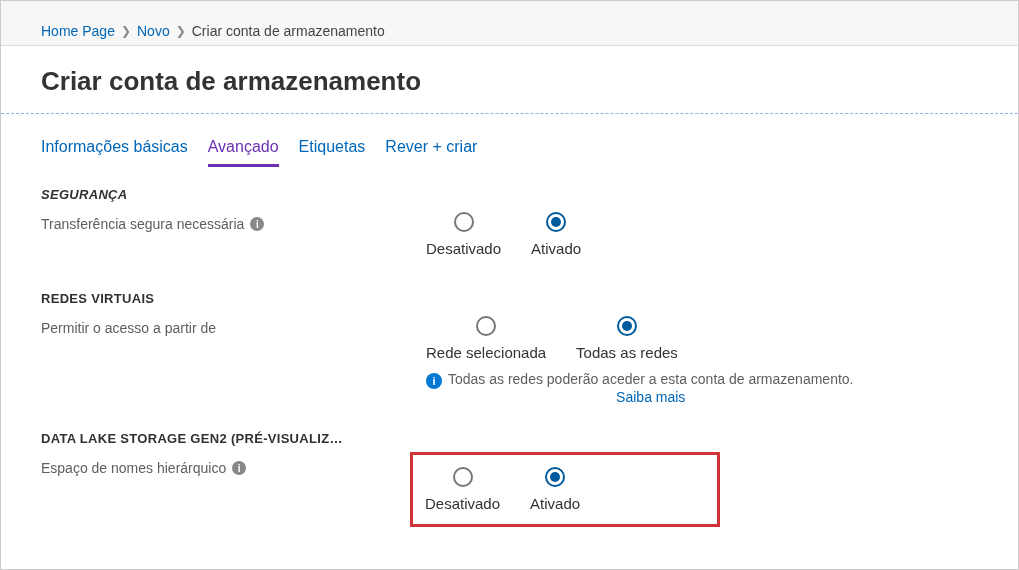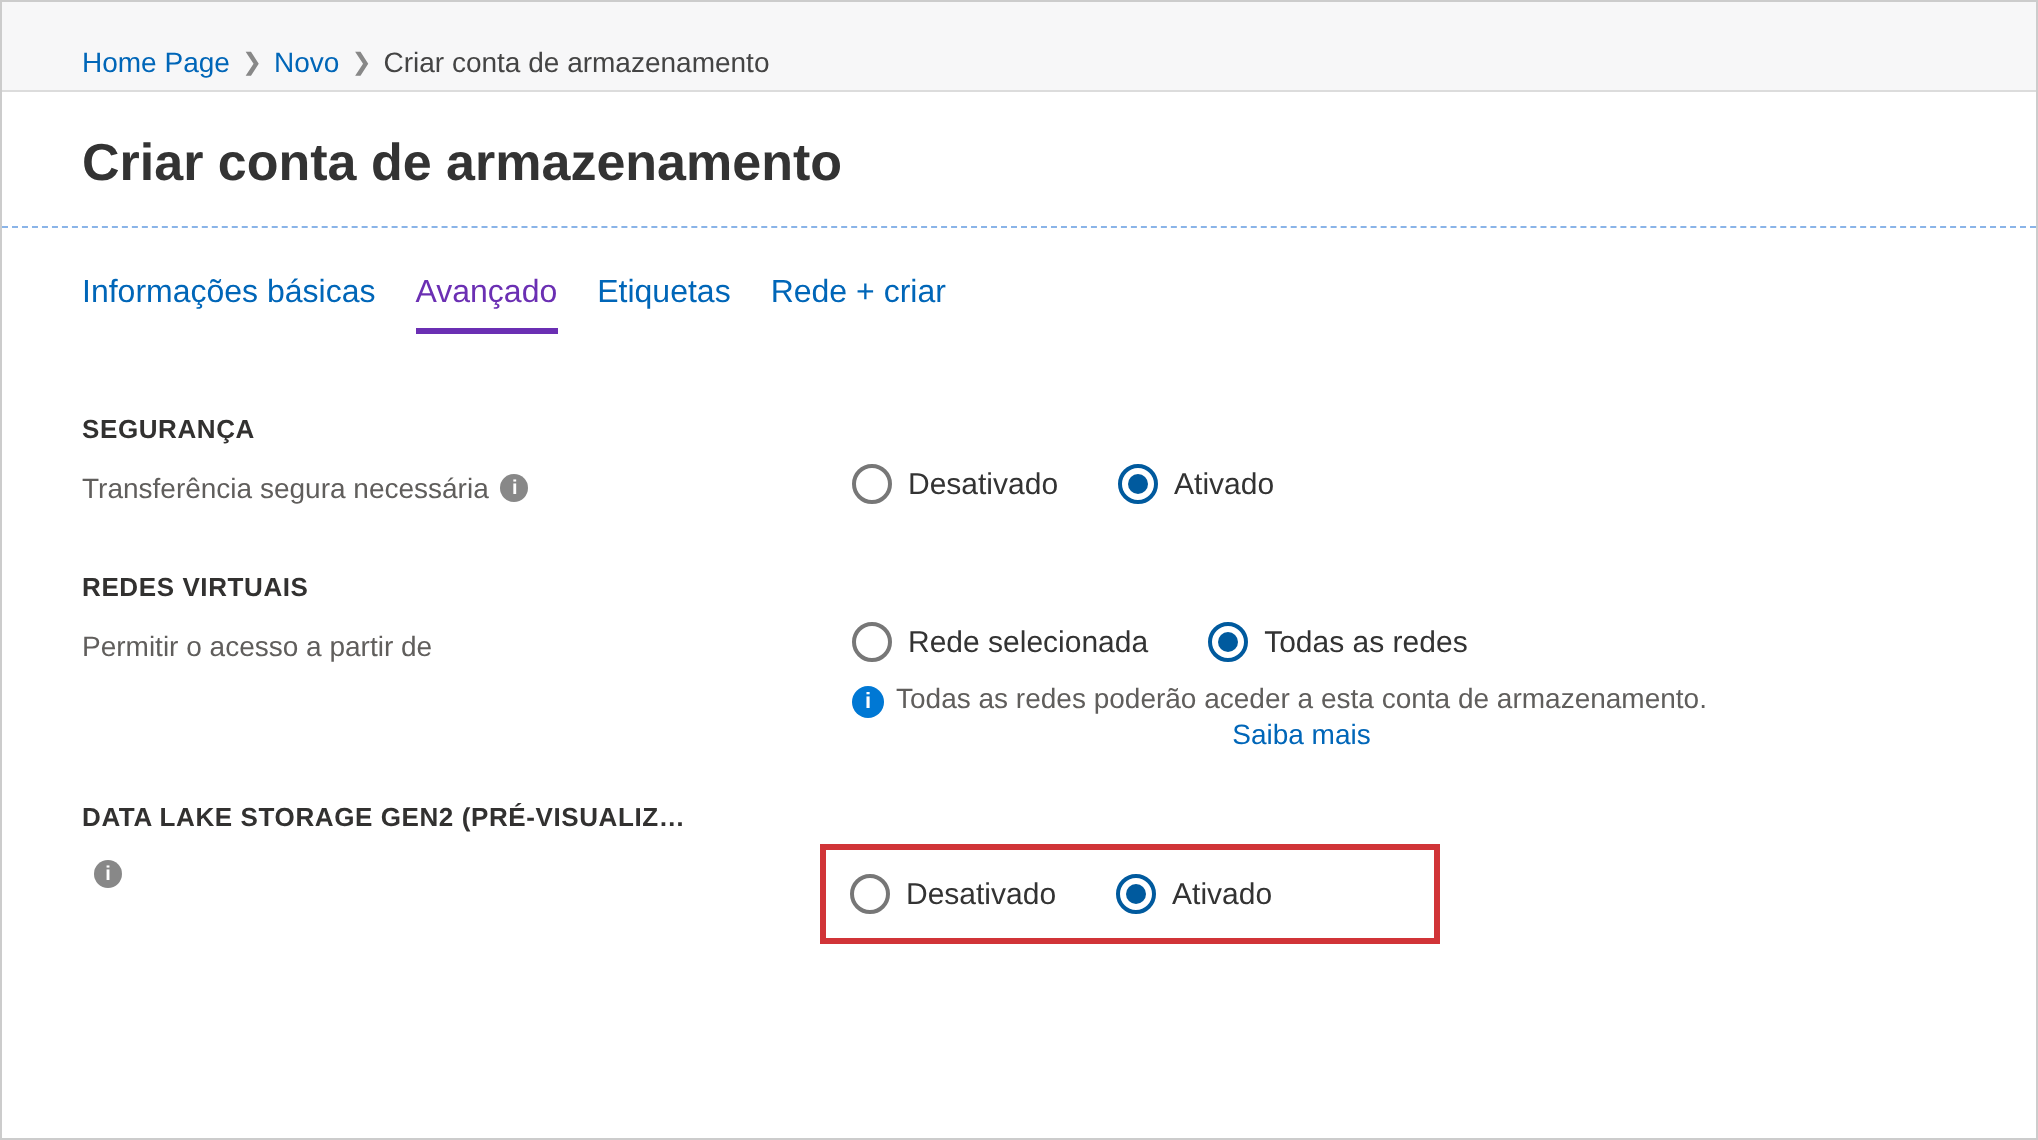--- a/index.html
+++ b/index.html
@@ -50,21 +50,21 @@
   }
   .content { padding: 20px 40px; }
   .section-heading {
     font-size: 13px;
     font-weight: 700;
     color: #323130;
     letter-spacing: 0.3px;
     margin-bottom: 10px;
     margin-top: 18px;
   }
-  .section-heading:first-child { margin-top: 20px; }
+  .section-heading:first-child { margin-top: 0; font-style: italic; }
   .truncated { white-space: nowrap; overflow: hidden; text-overflow: ellipsis; max-width: 360px; }
   .row {
     display: flex;
     align-items: flex-start;
     margin-bottom: 6px;
     text-align: center;
   }
   .row-label {
     width: 385px;
     color: #605e5c;
@@ -84,21 +84,21 @@
     color: #fff;
     font-size: 10px;
     font-weight: 700;
     margin-left: 6px;
     cursor: pointer;
   }
   .row-control { flex: 1; }
   .radio-group { display: flex; gap: 30px; align-items: center; }
   .radio {
     display: flex; align-items: center; gap: 8px; cursor: pointer;
-    font-size: 15px; color: #333;
+    font-size: 15px; color: #333; flex-direction: column;
   }
   .radio-outer {
     width: 20px; height: 20px; border-radius: 50%;
     border: 2px solid #777; display: flex; align-items: center; justify-content: center;
   }
   .radio.selected .radio-outer { border-color: #005a9e; }
   .radio-inner {
     width: 10px; height: 10px; border-radius: 50%; background: transparent;
   }
   .radio.selected .radio-inner { background: #005a9e; }
@@ -130,21 +130,21 @@
   <span class="sep">❯</span>
   <span class="current">Criar conta de armazenamento</span>
 </div>
 
 <div class="page-title">Criar conta de armazenamento</div>
 
 <div class="tabs">
   <div class="tab">Informações básicas</div>
   <div class="tab active">Avançado</div>
   <div class="tab">Etiquetas</div>
-  <div class="tab">Rede + criar</div>
+  <div class="tab">Rever + criar</div>
 </div>
 
 <div class="content">
 
   <div class="section-heading">SEGURANÇA</div>
   <div class="row">
     <div class="row-label">
       <span>Transferência segura necessária</span>
       <span class="info-icon">i</span>
     </div>
@@ -192,20 +192,21 @@
           <span>Todas as redes poderão aceder a esta conta de armazenamento.</span>
           <span class="helper-link">Saiba mais</span>
         </div>
       </div>
     </div>
   </div>
 
   <div class="section-heading truncated" style="margin-top:26px">DATA LAKE STORAGE GEN2 (PRÉ-VISUALIZ…</div>
   <div class="row">
     <div class="row-label">
+      <span>Espaço de nomes hierárquico</span>
       <span class="info-icon">i</span>
     </div>
     <div class="row-control">
       <div class="highlight-box">
         <div class="radio-group">
           <div class="radio">
             <span class="radio-outer">
                 <span class="radio-inner"></span>
               </span>
             <span>Desativado</span>

